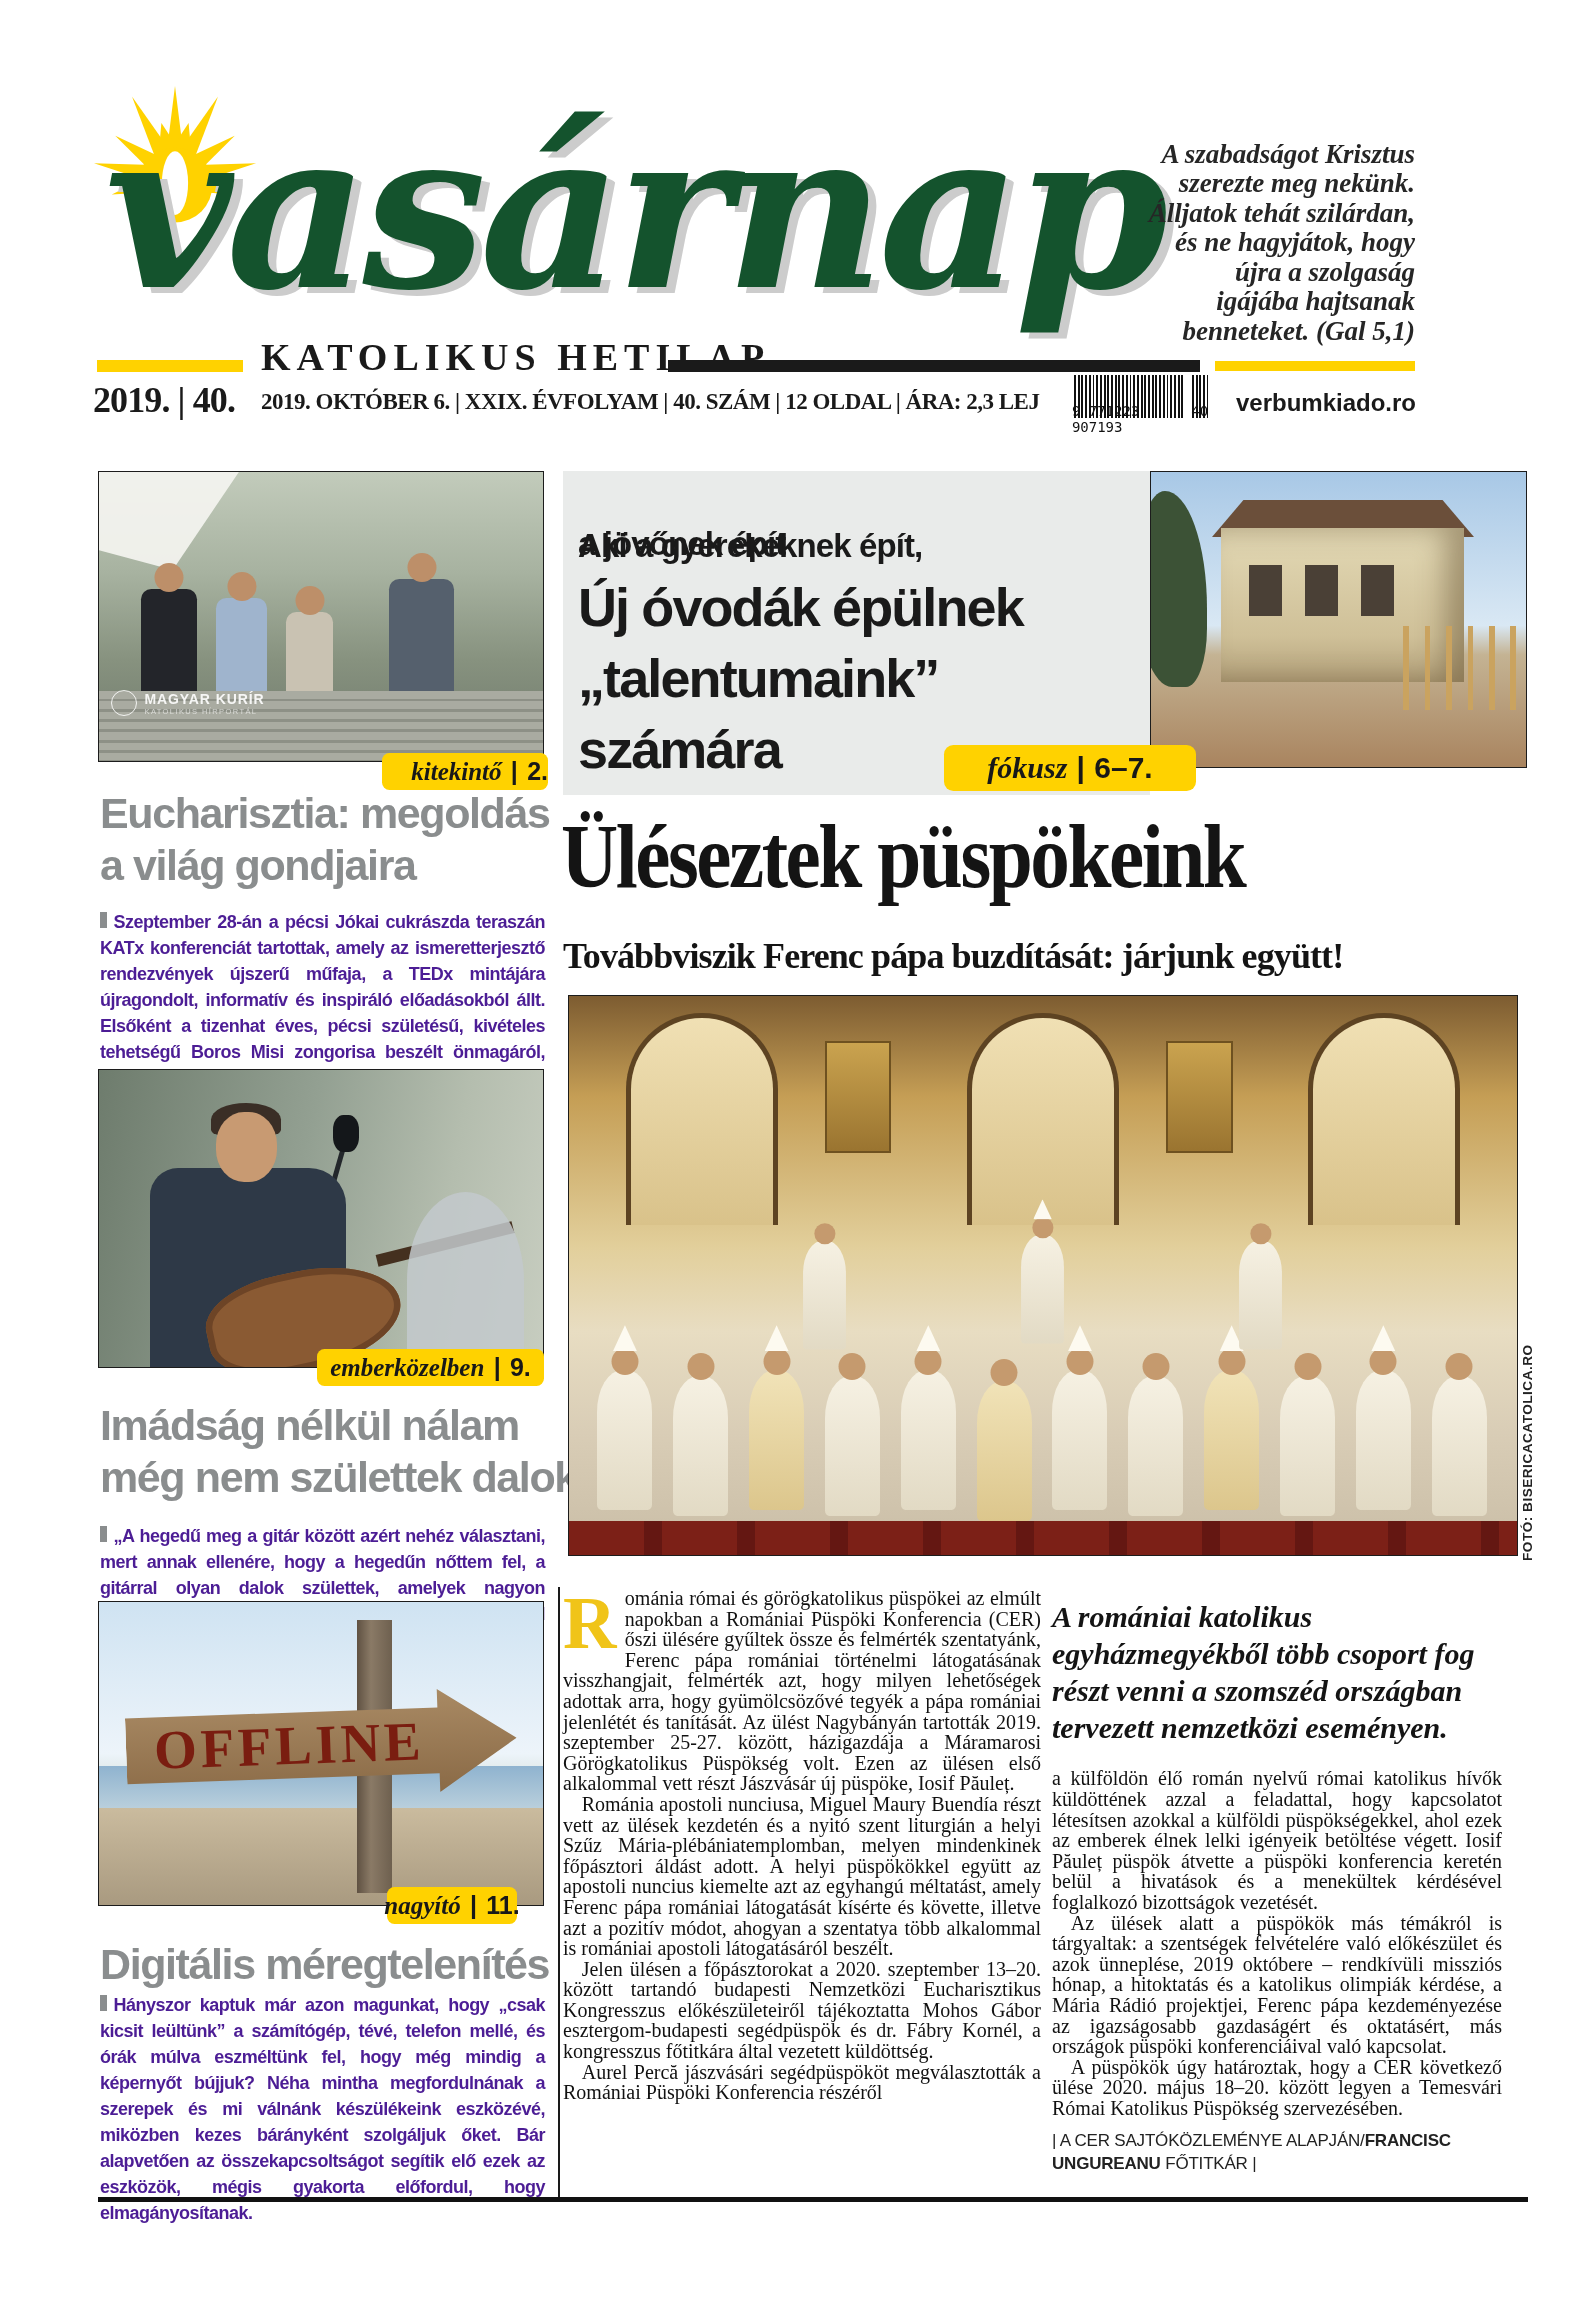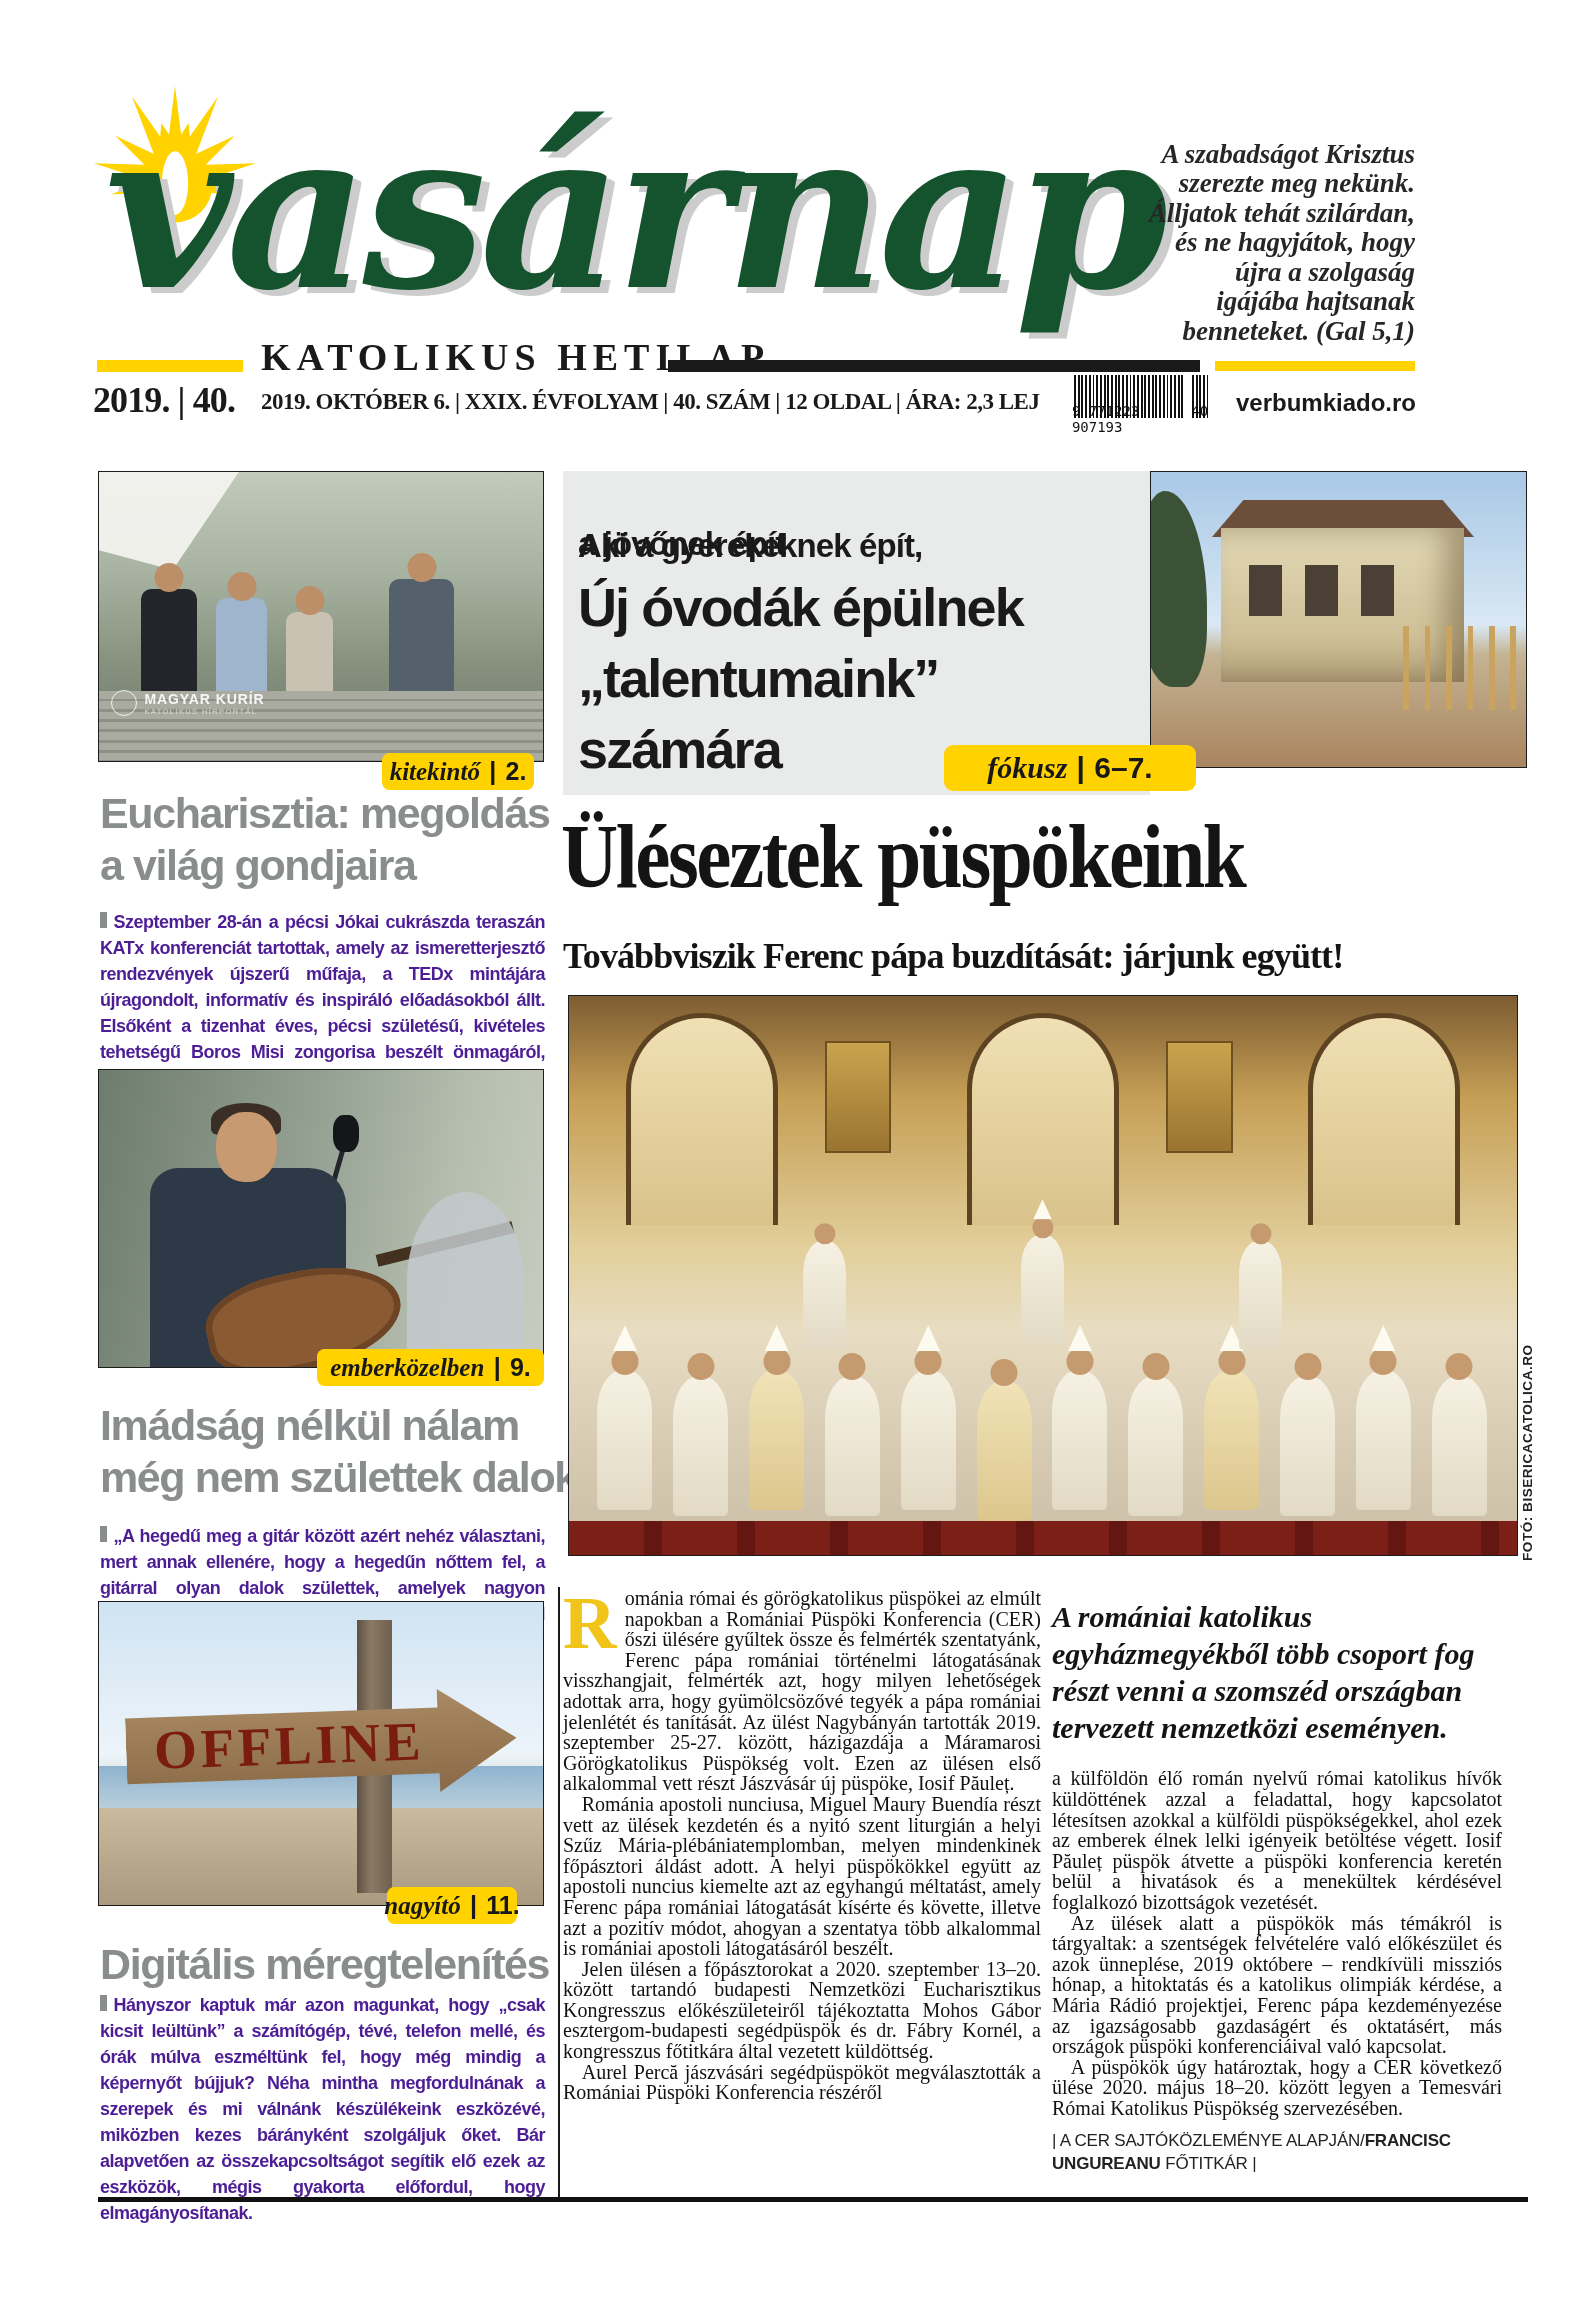--- a/index.html
+++ b/index.html
@@ -209,21 +209,21 @@
     <div class="steps"></div>
     <div class="watermark">
       <div class="wm-circle"></div>
       <div>
         <div class="wm-text">MAGYAR KURÍR</div>
         <div class="wm-sub">KATOLIKUS HÍRPORTÁL</div>
       </div>
     </div>
   </div>
 
-  <div class="abs tag" id="tag-kitekinto" style="left:382px;top:753px;width:152px;">
+  <div class="abs tag" id="tag-kitekinto" style="left:382px;top:753px;width:166px;justify-content:flex-end;">
     <span class="tag-label">kitekintő</span>
     <span class="tag-sep">|</span>
     <span class="tag-page">2.</span>
   </div>
 
   <div class="abs" id="teaser-panel"></div>
   <div class="abs kicker" style="top:497px;margin-top:32px;">Aki a gyerekeknek épít,</div>
   <div class="abs kicker" style="top:527px;">a jövőnek épít</div>
   <div class="abs teaser-big" style="top:580px;">Új óvodák épülnek</div>
   <div class="abs teaser-big" style="top:651px;">„talentumaink”</div>

